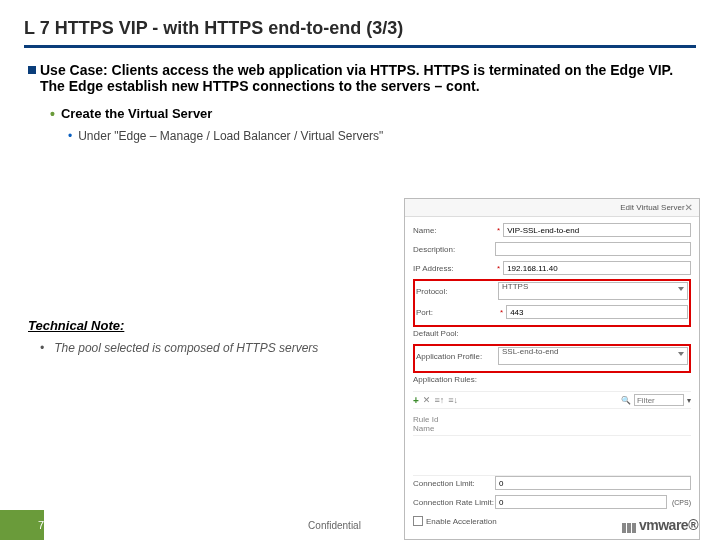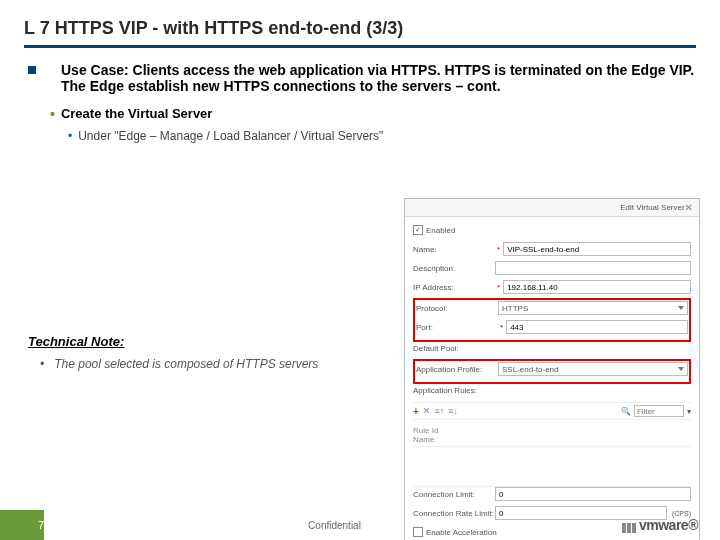--- a/index.html
+++ b/index.html
@@ -1,49 +1,49 @@
 <!DOCTYPE html>
 <html><head>
 <meta charset="utf-8">
 <style>
   * { margin: 0; padding: 0; box-sizing: border-box; }
   body { font-family: Arial, sans-serif; background: #fff; width: 720px; height: 540px; position: relative; overflow: hidden; }
   .slide { padding: 18px 24px 40px 24px; height: 100%; position: relative; border-radius: 28px; }
   .title { font-size: 18px; font-weight: bold; color: #2a2a2a; padding-bottom: 6px; border-bottom: 3px solid #0a3d7a; margin-bottom: 14px; }
-  .bullet-main { display: flex; gap: 25px; font-size: 14px; font-weight: bold; margin-left: 4px; }
+  .bullet-main { display: flex; gap: 4px; font-size: 14px; font-weight: bold; margin-left: 4px; }
   .bullet-main .sq { width: 8px; height: 8px; background: #0a3d7a; margin-top: 4px; flex-shrink: 0; }
   .bullet-sub1 { display: flex; gap: 6px; font-size: 13px; font-weight: bold; margin-left: 26px; margin-top: 12px; }
   .bullet-sub1 .dot { color: #6a9b3a; font-size: 14px; line-height: 1; margin-top: 1px; }
   .bullet-sub2 { display: flex; gap: 6px; font-size: 12px; color: #444; margin-left: 44px; margin-top: 8px; }
   .bullet-sub2 .dot { color: #0a5fbf; }
   .form-box { position: absolute; right: 20px; top: 198px; width: 296px; border: 1px solid #bbb; background: #fff; font-size: 8px; color: #555; }
   .form-header { display: flex; justify-content: flex-end; align-items: center; padding: 3px 6px; border-bottom: 1px solid #ddd; background: #f7f7f7; }
   .close-x { font-size: 10px; color: #888; }
   .form-body { padding: 6px 8px; }
   .frow { display: flex; align-items: center; margin-bottom: 5px; min-height: 14px; }
   .flabel { width: 82px; color: #555; }
   .fval { flex: 1; display: flex; align-items: center; gap: 3px; }
   .fval input[type=text] { width: 100%; font-size: 8px; padding: 1px 3px; border: 1px solid #bbb; height: 14px; }
-  .fval select, .selbox { width: 100%; font-size: 8px; padding: 0 3px; border: 1px solid #bbb; height: 14px; background: #fff; display: flex; align-items: center; justify-content: space-between; }
+  .fval select, .selbox { width: 100%; font-size: 8px; padding: 8px 3px; border: 1px solid #bbb; height: 14px; background: #fff; display: flex; align-items: flex-end; justify-content: space-between; }
   .selbox { position: relative; }
   .selbox .arrow { border-left: 3px solid transparent; border-right: 3px solid transparent; border-top: 4px solid #777; }
   .star { color: #c00; margin-left: 2px; }
   .redbox { border: 2px solid #d00; padding: 1px; margin: -1px 0; }
   .chk { width: 10px; height: 10px; border: 1px solid #888; display: inline-flex; align-items: center; justify-content: center; font-size: 7px; margin-right: 3px; background: #fff; }
   .toolbar { display: flex; justify-content: space-between; align-items: center; padding: 2px 0; border-top: 1px solid #eee; border-bottom: 1px solid #eee; margin: 4px 0; }
   .toolbar .left { display: flex; gap: 4px; align-items: center; }
   .plus { color: #3a8a2a; font-weight: bold; font-size: 10px; }
   .xico { color: #888; font-size: 9px; }
   .fltr { display: flex; align-items: center; gap: 3px; }
   .fltr input { width: 50px; font-size: 8px; border: 1px solid #bbb; height: 12px; padding: 0 2px; }
   .thead { display: flex; font-size: 8px; color: #888; padding: 2px 0; border-bottom: 1px solid #eee; flex-direction: column; }
   .thead div:first-child { width: 120px; }
   .tblank { height: 40px; border-bottom: 1px solid #eee; }
   .sec { color: #555; font-size: 7px; margin-left: 2px; }
-  .technote { position: absolute; left: 28px; top: 334px; width: 356px; }
+  .technote { position: absolute; left: 28px; top: 318px; width: 356px; }
   .technote .h { font-size: 13px; font-style: italic; text-decoration: underline; font-weight: bold; margin-bottom: 8px; }
   .technote .b { display: flex; gap: 10px; font-size: 12px; font-style: italic; color: #555; margin-left: 12px; }
   .footer { position: absolute; bottom: 0; left: 0; right: 0; height: 30px; display: flex; align-items: center; }
   .footer .num { background: #6a9b3a; color: #fff; font-size: 11px; height: 100%; width: 44px; display: flex; align-items: center; justify-content: center; padding-left: 44px; }
   .footer .conf { flex: 1; text-align: center; font-size: 10px; color: #666; padding-left: 25px; }
   .footer .logo { width: 120px; display: flex; align-items: flex-end; justify-content: center; font-size: 14px; font-weight: bold; color: #555; letter-spacing: -0.5px; }
   .logo .boxes { display: flex; gap: 1px; margin-right: 3px; }
   .logo .boxes span { width: 4px; height: 10px; background: #888; }
 </style>
 </head>
@@ -64,24 +64,20 @@
     <div class="dot">•</div>
     <div>Under "Edge – Manage /  Load Balancer / Virtual Servers"</div>
   </div>
 
   <div class="form-box">
     <div class="form-header">
       <span>Edit Virtual Server</span>
       <span class="close-x">✕</span>
     </div>
     <div class="form-body">
-      <div class="frow">
-        <span class="chk">✓</span>
-        <span>Enabled</span>
-      </div>
       <div class="frow">
         <div class="flabel">Name:</div>
         <div class="fval">
             <span class="star">*</span>
             <input type="text" value="VIP-SSL-end-to-end" style="">
           </div>
       </div>
       <div class="frow">
         <div class="flabel">Description:</div>
         <div class="fval">

